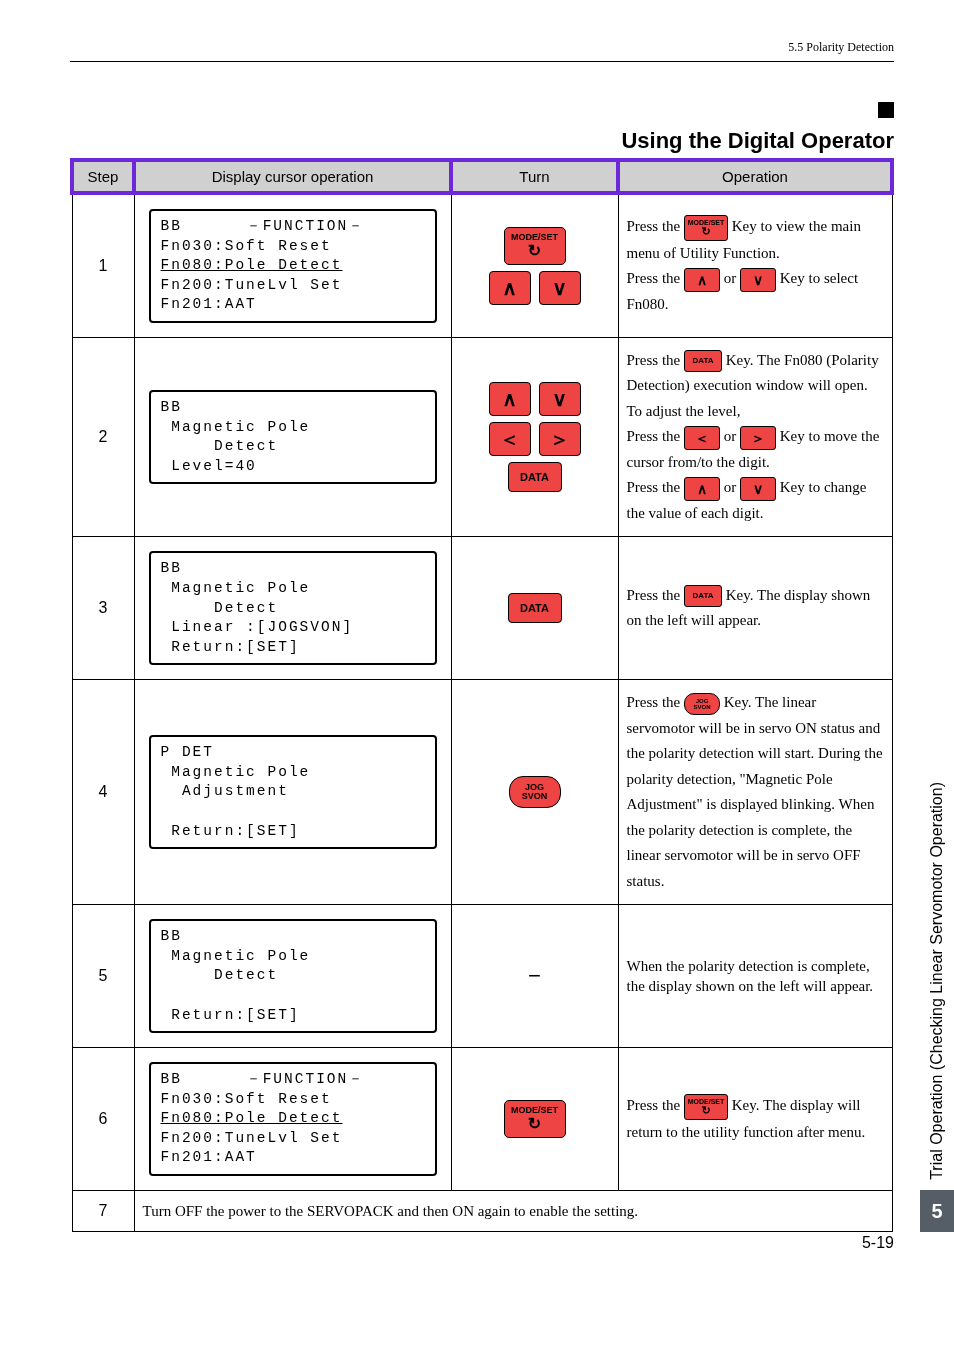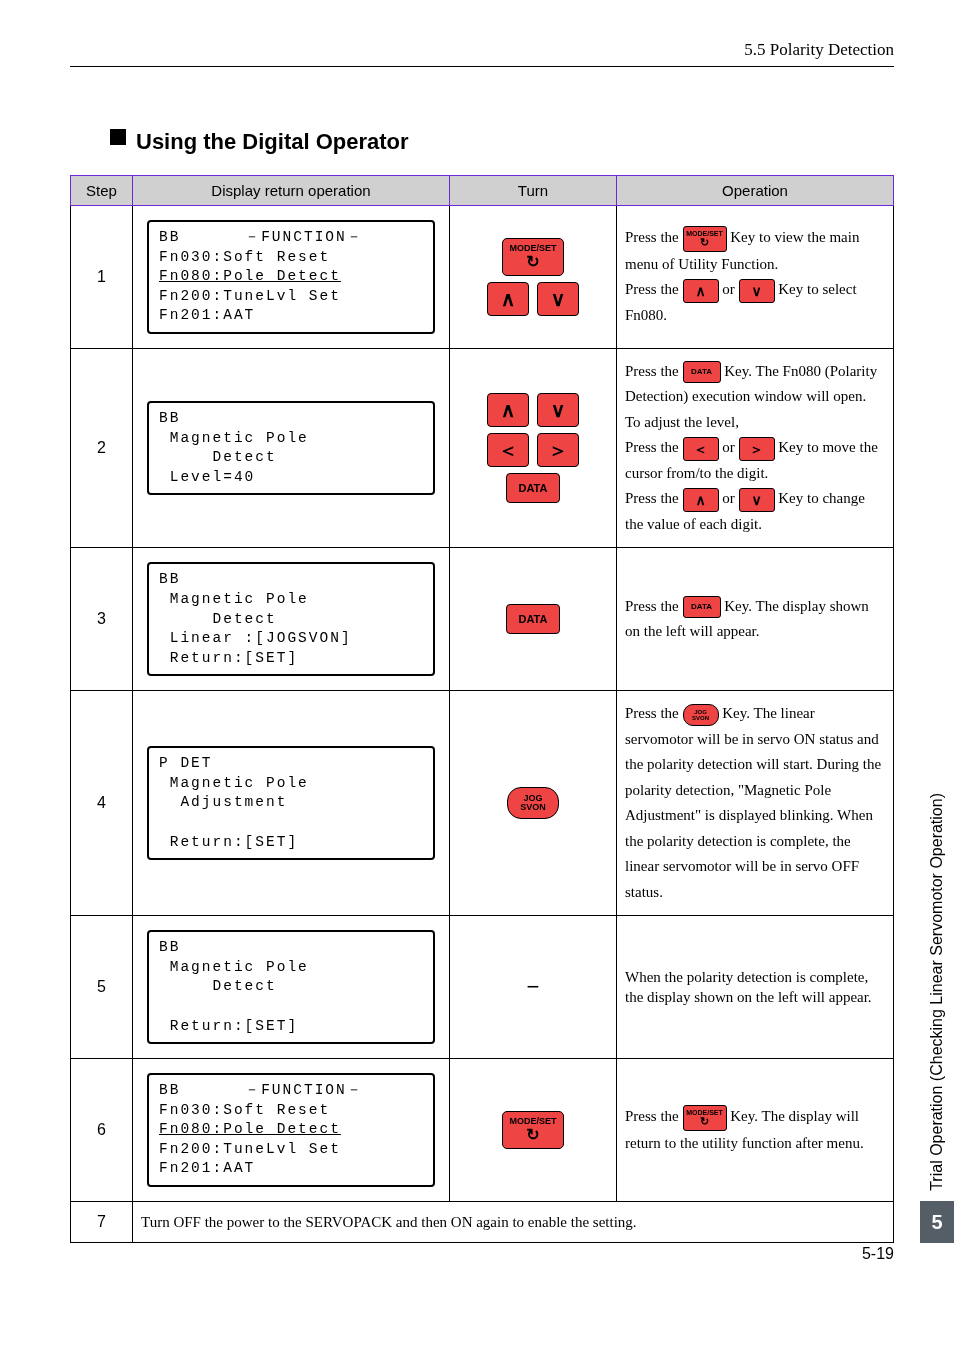--- a/index.html
+++ b/index.html
@@ -10,52 +10,53 @@
     color: #000;
     width: 954px;
     position: relative;
   }
   .page {
     padding: 40px 60px 30px 70px;
     position: relative;
   }
   .top-header {
     text-align: right;
-    font-size: 17px;
+    font-size: 12px;
     padding-bottom: 6px;
     border-bottom: 1px solid #000;
-    margin-bottom: 62px;
+    margin-bottom: 40px;
   }
   .section-title {
     font-family: Arial, sans-serif;
     font-size: 22px;
     font-weight: bold;
-    margin-bottom: 20px;
+    margin-bottom: 4px;
     display: flex;
-    align-items: flex-start;
+    align-items: flex-end;
     gap: 10px;
     padding-left: 40px;
+    flex-direction: column;
   }
   .square-bullet {
     width: 16px;
     height: 16px;
     background: #000;
     display: inline-block;
   }
   table.main {
     border-collapse: collapse;
     width: 100%;
     font-size: 14px;
   }
   table.main th {
     background: #d0d0d0;
     font-family: Arial, sans-serif;
     font-weight: normal;
     padding: 6px 8px;
-    border: 1px solid #6d28d9;
+    border: 4px solid #6d28d9;
     text-align: center;
     font-size: 15px;
   }
   table.main td {
     border: 1px solid #000;
     padding: 10px 8px;
     vertical-align: middle;
   }
   table.main td.step {
     text-align: center;
@@ -234,21 +235,21 @@
 
   <div class="section-title">
     <span class="square-bullet"></span>
     <span>Using the Digital Operator</span>
   </div>
 
   <table class="main">
     <thead>
       <tr>
         <th>Step</th>
-        <th>Display return operation</th>
+        <th>Display cursor operation</th>
         <th>Turn</th>
         <th>Operation</th>
       </tr>
     </thead>
     <tbody>
 
       <tr>
         <td class="step">1</td>
         <td class="display-cell">
           <div class="lcd"><span>BB</span>      <span>－FUNCTION－</span>

